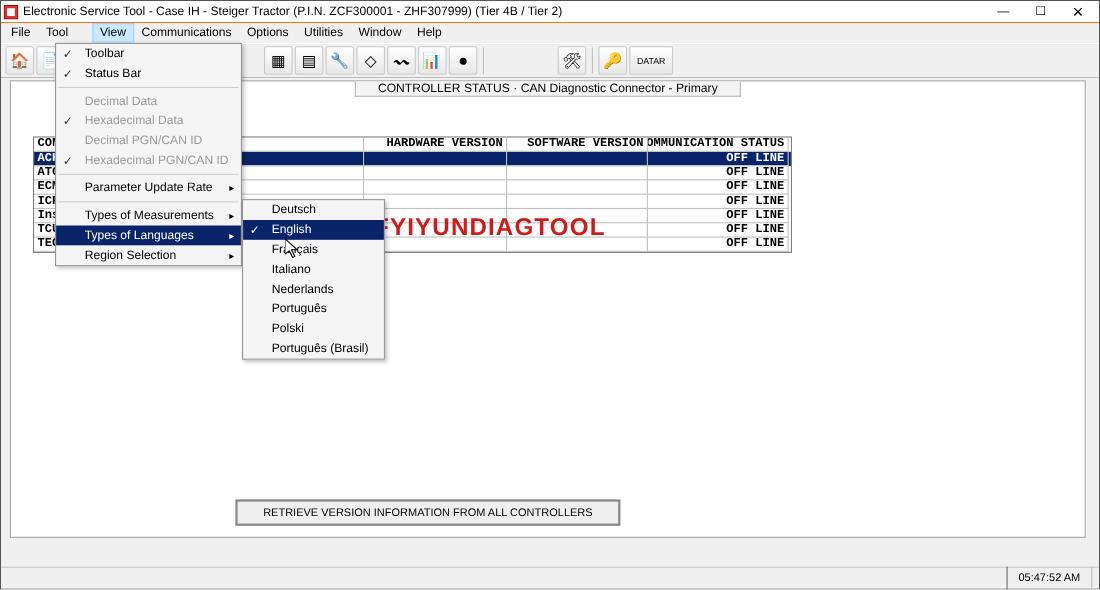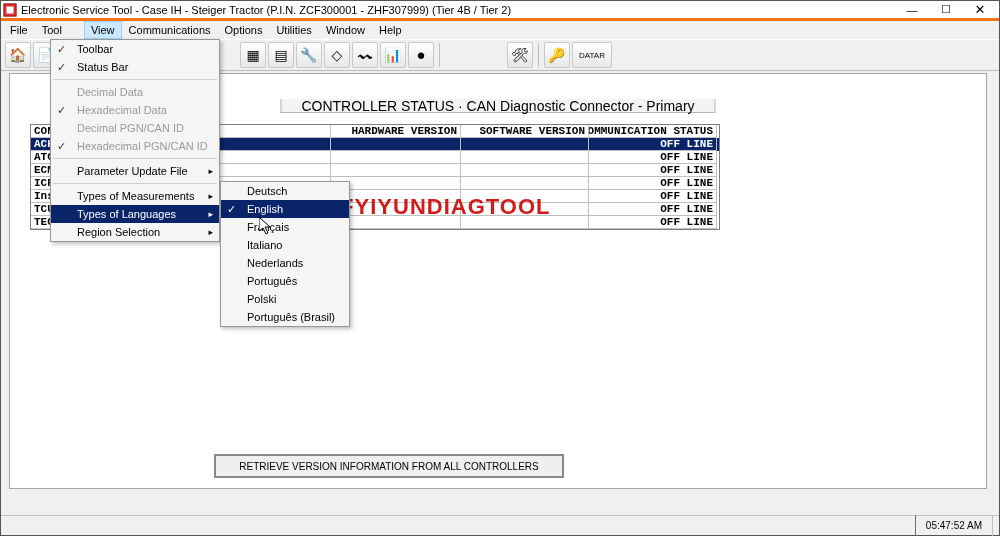--- a/index.html
+++ b/index.html
@@ -1,33 +1,33 @@
 <!DOCTYPE html>
 <html><head>
 <meta charset="utf-8">
 <style>
   * { box-sizing: border-box; margin: 0; padding: 0; }
   html, body { width: 1000px; height: 536px; overflow: hidden; font-family: "Tahoma", "Segoe UI", sans-serif; font-size: 11px; background: #fff; color: #000; }
   .window { position: relative; width: 1000px; height: 536px; border: 1px solid #555; background: #f0f0f0; display: flex; flex-direction: column; }
-  .titlebar { height: 20px; background: #fff; display: flex; align-items: center; padding: 0 2px; border-bottom: 3px solid #f97316; }
+  .titlebar { height: 20px; background: #fff; display: flex; align-items: center; padding: 0 2px; border-bottom: 1px solid #f97316; }
   .titlebar-icon { width: 14px; height: 14px; margin-right: 4px; }
   .titlebar-text { flex: 1; font-size: 11px; }
   .win-btns { display: flex; gap: 0; }
   .win-btn { width: 34px; height: 18px; display: flex; align-items: center; justify-content: center; font-size: 11px; }
   .win-btn.close { font-size: 13px; }
   .menubar { height: 18px; background: #f0f0f0; display: flex; align-items: stretch; padding: 0 2px; }
   .menu-item { padding: 2px 7px; line-height: 14px; }
   .menu-item.open { background: #cce8ff; border: 1px solid #99d1ff; padding: 1px 6px; margin-left: 15px; }
   .toolbar { height: 32px; display: flex; align-items: center; padding: 2px 4px; gap: 2px; border-top: 1px solid #fff; border-bottom: 1px solid #bdbdbd; background: #f0f0f0; }
   .tb-btn { width: 26px; height: 26px; border: 1px solid #c9c9c9; background: linear-gradient(#fff,#e7e7e7); display: flex; align-items: center; justify-content: center; font-size: 14px; border-radius: 2px; }
   .tb-sep { width: 1px; height: 24px; background: #c0c0c0; margin: 0 3px; }
   .tb-gap { width: 14px; }
   .client { flex: 1; position: relative; background: #f0f0f0; }
   .inner-frame { position: absolute; left: 8px; right: 12px; top: 2px; bottom: 26px; border: 1px solid #a6a6a6; box-shadow: inset 1px 1px 0 #fff; background: #fff; }
-  .controller-status { position: absolute; left: 50%; transform: translateX(-50%); top: 0; height: 14px; padding: 0 20px; font-size: 14px; border: 1px solid #b6b6b6; border-top: none; background: #f4f4f4; display: flex; align-items: center; white-space: nowrap; margin-top: 25px; }
+  .controller-status { position: absolute; left: 50%; transform: translateX(-50%); top: 0; height: 14px; padding: 0 20px; font-size: 11px; border: 1px solid #b6b6b6; border-top: none; background: #f4f4f4; display: flex; align-items: center; white-space: nowrap; }
   .grid { position: absolute; left: 20px; top: 50px; width: 690px; border: 1px solid #808080; background: #fff; font-family: "Courier New", monospace; font-size: 11px; }
   .grid-row { display: flex; height: 13px; }
   .grid-row > div { border-right: 1px solid #c0c0c0; border-bottom: 1px solid #c0c0c0; padding: 0 3px; overflow: hidden; white-space: nowrap; display: flex; align-items: center; }
   .col-ctrl { width: 35px; font-weight: bold; }
   .col-desc { width: 265px; }
   .col-hw { width: 130px; justify-content: flex-end; font-weight: bold; }
   .col-sw { width: 128px; justify-content: flex-end; font-weight: bold; }
   .col-cs { width: 128px; justify-content: flex-end; font-weight: bold; }
   .grid-header .col-hw, .grid-header .col-sw, .grid-header .col-cs, .grid-header .col-ctrl { font-weight: bold; }
   .grid-row.selected { background: #0a246a; color: #fff; }
@@ -194,21 +194,21 @@
       </div>
       <div class="dd-item disabled">
         <span>Decimal PGN/CAN ID</span>
       </div>
       <div class="dd-item disabled">
         <span class="chk">✓</span>
         <span>Hexadecimal PGN/CAN ID</span>
       </div>
       <div class="dd-sep"></div>
       <div class="dd-item">
-        <span>Parameter Update File</span>
+        <span>Parameter Update Rate</span>
         <span class="arrow">▸</span>
       </div>
       <div class="dd-sep"></div>
       <div class="dd-item">
         <span>Types of Measurements</span>
         <span class="arrow">▸</span>
       </div>
       <div class="dd-item highlight">
         <span>Types of Languages</span>
         <span class="arrow">▸</span>

